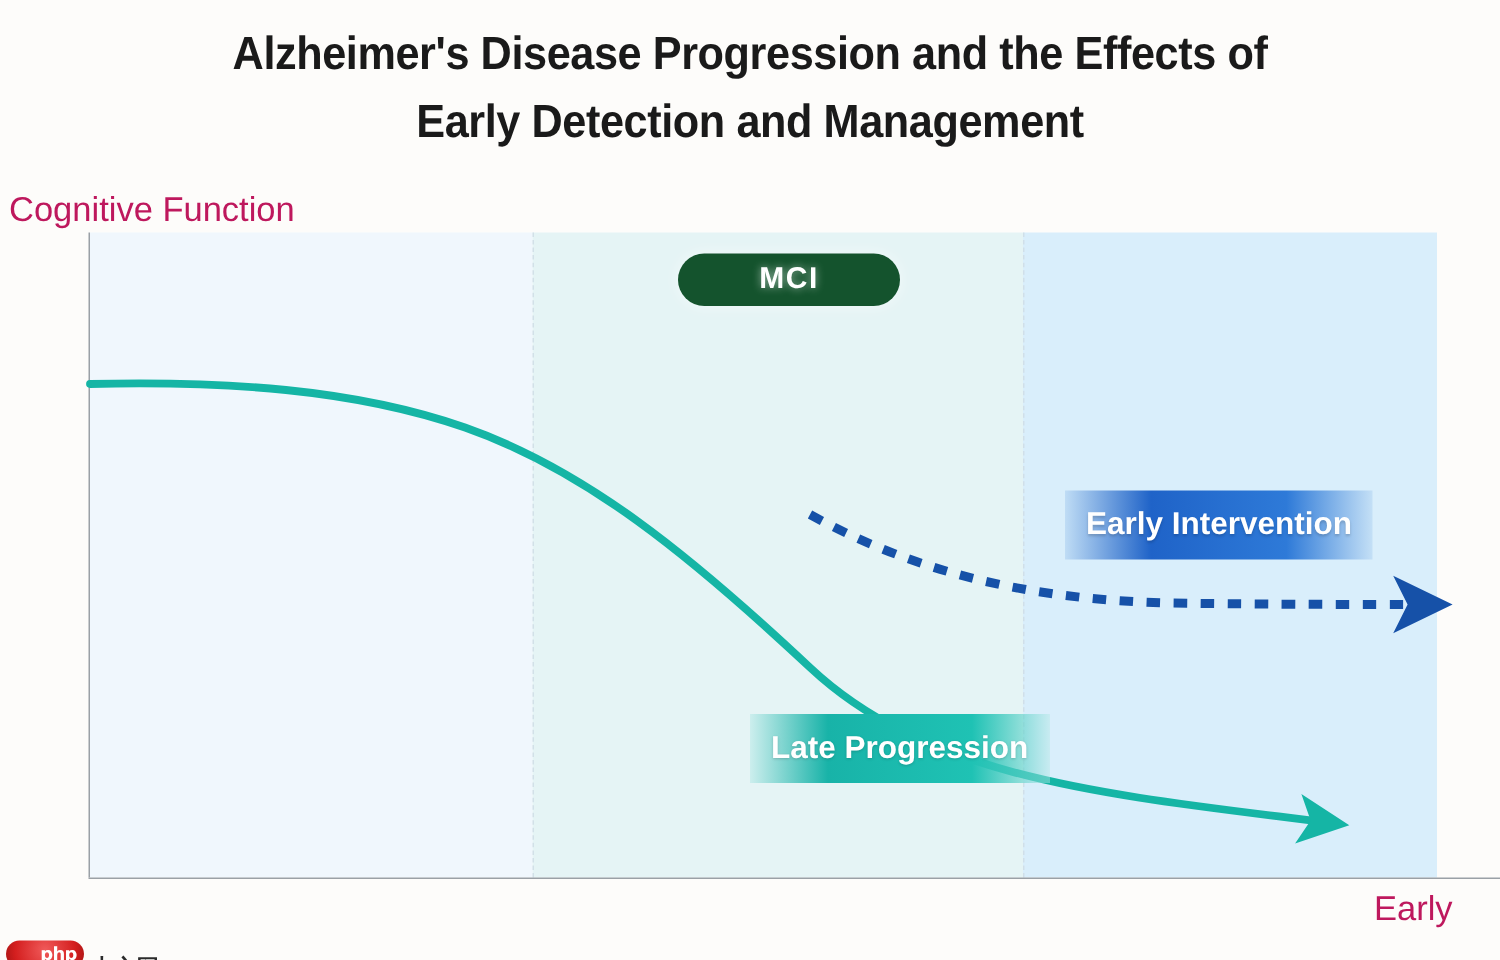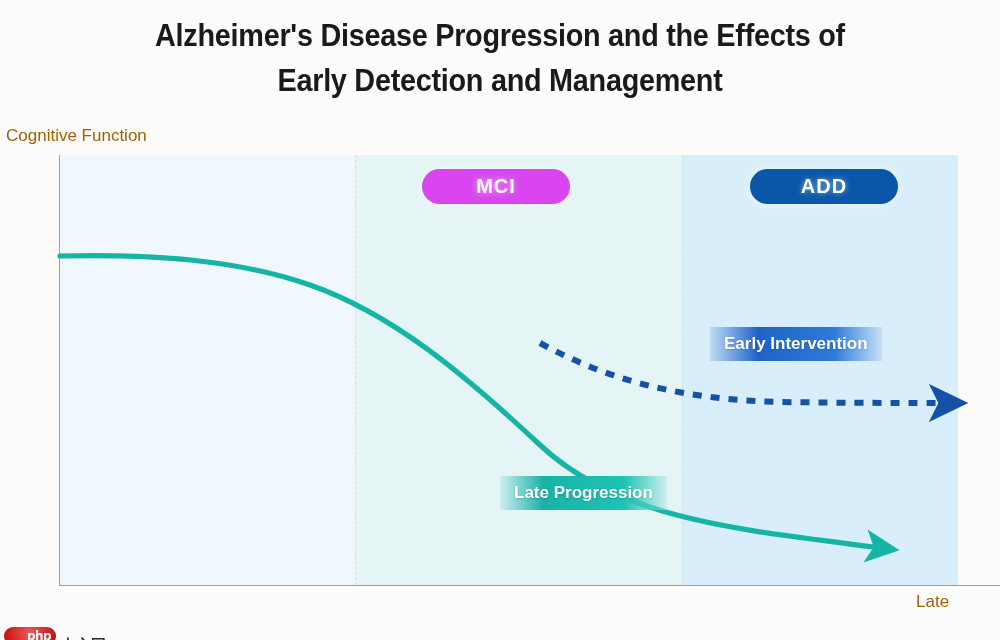--- a/index.html
+++ b/index.html
@@ -22,22 +22,22 @@
     color:#1a1a1a;
     letter-spacing:-0.3px;
     transform:scaleX(0.93);
     transform-origin:50% 0;
     white-space:pre-line;
   }
 
   
   .axis-label{
     position:absolute;
-    color:#a16207;
-    font-size:17px;
+    color:#be185d;
+    font-size:23px;
   }
   .axis-label.y{left:6px;top:126px;}
   .axis-label.x{left:916px;top:592px;}
 
   
   .plot{
     position:absolute;
     left:60px;top:155px;
     width:898px;height:430px;
   }
@@ -70,31 +70,31 @@
     border-radius:18px;
     display:flex;align-items:center;justify-content:center;
     color:#ffffff;
     font-size:20px;
     font-weight:bold;
     letter-spacing:1px;
     text-shadow:0 0 6px rgba(255,255,255,.55);
     box-shadow:0 0 10px rgba(255,255,255,.55);
   }
   .pill.scd{left:73px;top:14px;width:148px;background:#39acea;}
-  .pill.mci{left:362px;top:14px;width:148px;background:#d946ef;}
+  .pill.mci{left:392px;top:14px;width:148px;background:#14532d;}
   .pill.add{left:690px;top:14px;width:148px;background:#0a56a8;}
 
   
   .callout{
     position:absolute;
-    height:34px;
+    height:46px;
     display:flex;align-items:center;
     padding:0 14px;
     color:#ffffff;
-    font-size:17px;
+    font-size:21px;
     font-weight:bold;
     white-space:nowrap;
     text-shadow:0 1px 2px rgba(0,0,0,.18);
   }
   .callout.early{
     left:650px;top:172px;
     background:linear-gradient(90deg,rgba(170,206,240,.55) 0%,#1f63c8 28%,#2e7ad8 72%,rgba(170,206,240,.45) 100%);
   }
   .callout.late{
     left:440px;top:321px;
@@ -126,21 +126,21 @@
 </style>
 </head>
 <body>
 
 <div id="stage">
 
   <div class="title">Alzheimer's Disease Progression and the Effects of
 Early Detection and Management</div>
 
   <div class="axis-label y">Cognitive Function</div>
-  <div class="axis-label x">Late</div>
+  <div class="axis-label x">Early</div>
 
   <div class="plot">
 
     <div class="band b0"></div>
     <div class="band b1"></div>
     <div class="band b2"></div>
 
     <div class="divider d1"></div>
     <div class="divider d2"></div>
 
@@ -156,21 +156,20 @@
           <path d="M0,0.3 L6.6,3.5 L0,6.7 L1.6,3.5 Z" fill="#1651a8"></path>
         </marker>
       </defs>
 
       <path d="M 0,101 C 90,99 175,104 250,130 C 330,158 400,215 480,290 C 560,365 680,375 822,393" fill="none" stroke="#15b5a5" stroke-width="5.2" stroke-linecap="round" marker-end="url(#arw-teal)"></path>
 
       <path d="M 480,188 C 560,232 640,245 720,247 C 790,248 850,248 888,248" fill="none" stroke="#1651a8" stroke-width="6" stroke-linecap="butt" stroke-dasharray="9 9" marker-end="url(#arw-blue)"></path>
     </svg>
 
     <div class="pill mci">MCI</div>
-    <div class="pill add">ADD</div>
 
     <div class="callout early">Early Intervention</div>
     <div class="callout late">Late Progression</div>
 
   </div>
 
   <div class="watermark">
     <span class="wm-badge">php</span>
     <span class="wm-text">中文网</span>
   </div>

